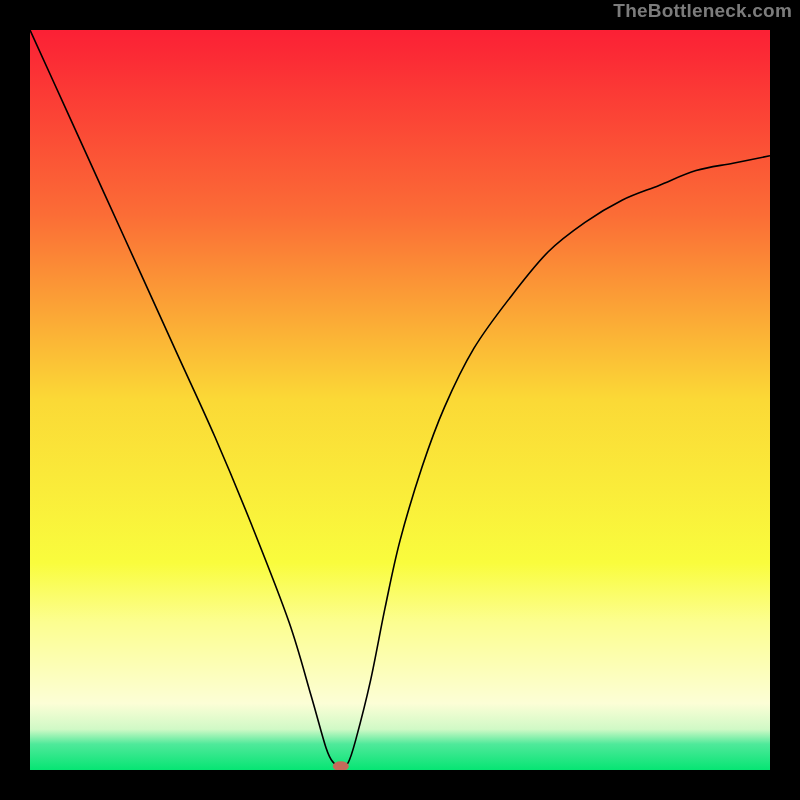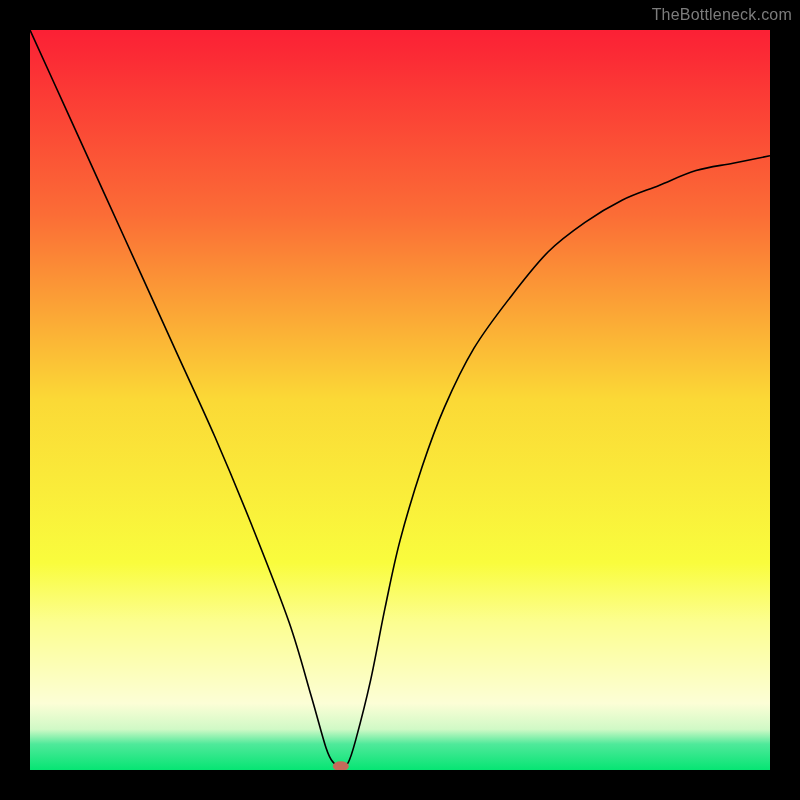--- a/index.html
+++ b/index.html
@@ -19,25 +19,25 @@
   }
   .plot {
     position: absolute;
     left: 30px;
     top: 30px;
     width: 740px;
     height: 740px;
   }
   .watermark {
     position: absolute;
-    top: 6px;
+    top: 0;
     right: 8px;
     color: #7c7c7c;
-    font-size: 16px;
-    font-weight: 400;
+    font-size: 19px;
+    font-weight: 700;
     letter-spacing: 0.2px;
     user-select: none;
   }
 </style>
 </head>
 <body>
 
 <div class="frame">
   <div class="watermark">TheBottleneck.com</div>
   <svg class="plot" viewBox="0 0 740 740" preserveAspectRatio="none">

